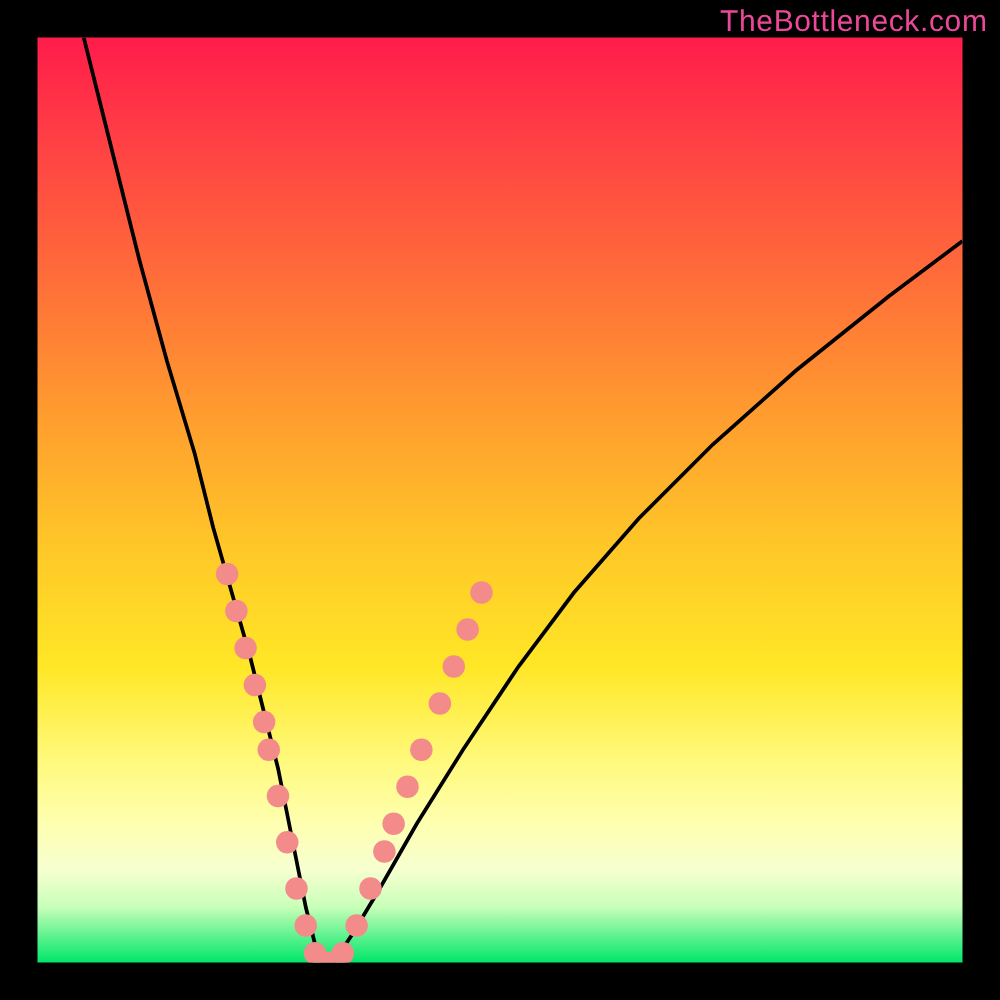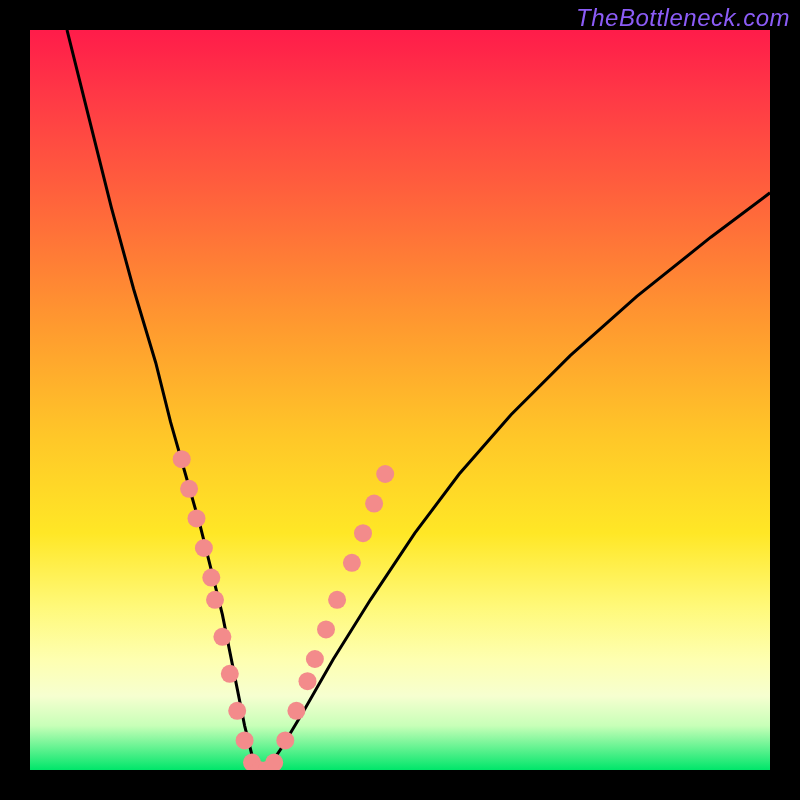--- a/index.html
+++ b/index.html
@@ -34,26 +34,25 @@
       #feffb0 85%,
       #f6ffd0 90%,
       #c8ffb8 94%,
       #00e66a 100%
     );
   }
   .watermark {
     position: absolute;
     top: 4px;
     right: 10px;
-    color: #8b5cf6;
+    color: #ec4899;
     font-size: 24px;
     font-weight: 500;
     letter-spacing: 0.5px;
     z-index: 5;
-    font-style: italic;
   }
   svg.curve {
     position: absolute;
     left: 0;
     top: 0;
     width: 740px;
     height: 740px;
     z-index: 2;
   }
 </style>

